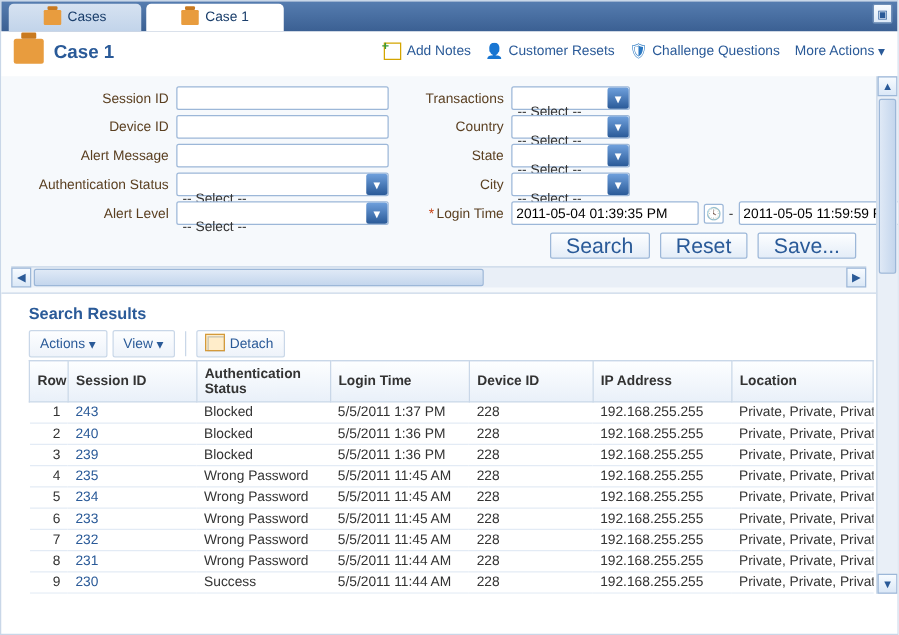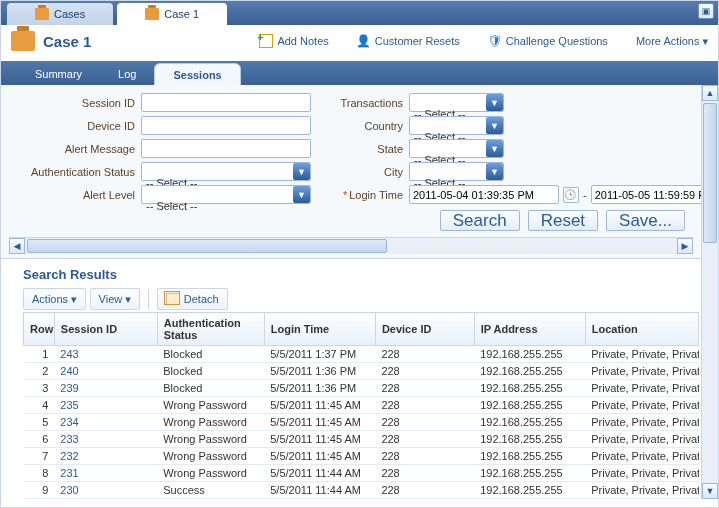--- a/index.html
+++ b/index.html
@@ -13,21 +13,21 @@
   .top-tab.active { background: #fff; }
   .icon-case { width: 14px; height: 12px; background: #e89c3e; border-radius: 1px; margin-right: 5px; position: relative; display:inline-block;}
   .icon-case::before { content:""; position:absolute; top:-3px; left:3px; width:8px; height:3px; background:#c97a20; border-radius:1px;}
   .top-right-btn { position: absolute; right: 4px; top: 2px; width: 16px; height: 16px; border: 1px solid #6e8fb8; background: linear-gradient(#f7fbff,#dbe8f7); border-radius: 2px; display:flex; align-items:center; justify-content:center; color:#2a5a98; font-size:9px;}
 
   
   .header { display: flex; align-items: center; padding: 6px 10px 10px 10px; background: #fff; }
   .header-icon { width: 24px; height: 20px; background: #e89c3e; border-radius: 2px; margin-right: 8px; position: relative;}
   .header-icon::before { content:""; position:absolute; top:-5px; left:6px; width:12px; height:5px; background:#c97a20; border-radius:1px;}
   .header-title { color: #2a5a98; font-size: 15px; font-weight: bold; }
-  .header-actions { margin-left: auto; display: flex; align-items: center; gap: 28px; }
+  .header-actions { margin-left: auto; display: flex; align-items: center; gap: 12px; }
   .ha { display: flex; align-items: center; color: #2a5a98; cursor: pointer; }
   .ha .mi { width: 14px; height: 14px; margin-right: 4px; display: inline-flex; align-items:center; justify-content:center; font-size:12px;}
   .mi.note { background:#fff; border:1px solid #d4a500; position:relative;}
   .mi.note::after{content:"+"; color:#3a9a3a; font-weight:bold; position:absolute; top:-3px; left:-3px; font-size:10px;}
   .mi.person { color:#e06a2a; }
   .mi.shield { color:#2a78c2; }
   .caret-down { margin-left: 3px; color:#2a5a98; }
 
   
   .sub-tabs { background: linear-gradient(#4f79aa, #3b6093); height: 24px; display: flex; align-items: flex-end; padding-left: 16px; }
@@ -127,31 +127,20 @@
         <span class="mi shield">🛡</span>
         <span>Challenge Questions</span>
       </div>
       <div class="ha">
         <span>More Actions</span>
         <span class="caret-down">▾</span>
       </div>
     </div>
   </div>
 
-  <div class="sub-tabs">
-    <div class="sub-tab">
-        <span>Summary</span>
-      </div>
-    <div class="sub-tab">
-        <span>Log</span>
-      </div>
-    <div class="sub-tab active">
-        <span>Sessions</span>
-      </div>
-  </div>
 
   <div class="panel-outer">
     <div class="vbar">
       <div class="arrow">▲</div>
       <div class="track">
           <div class="thumb"></div>
         </div>
       <div class="arrow">▼</div>
     </div>
 

